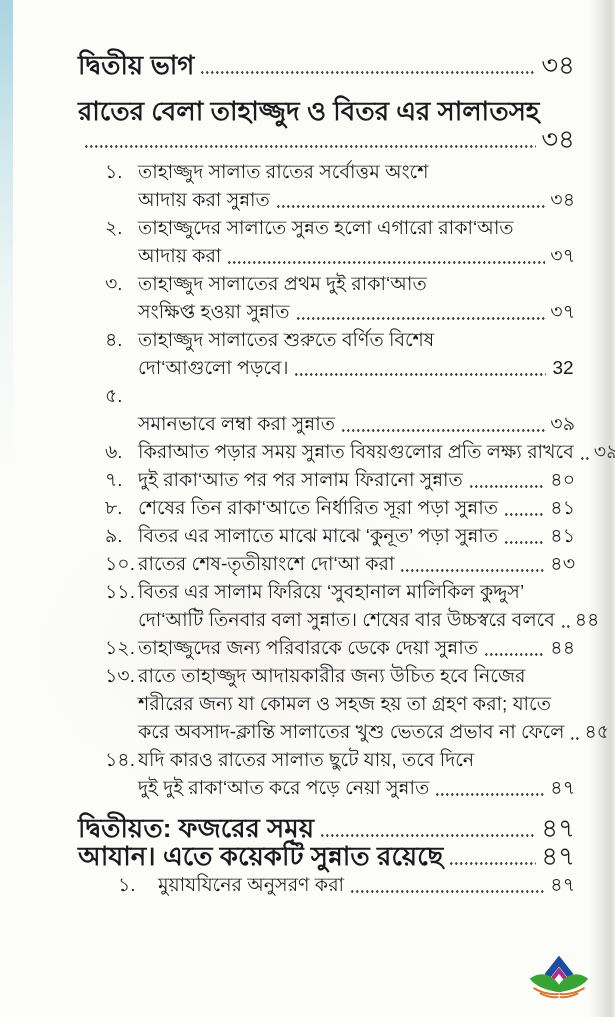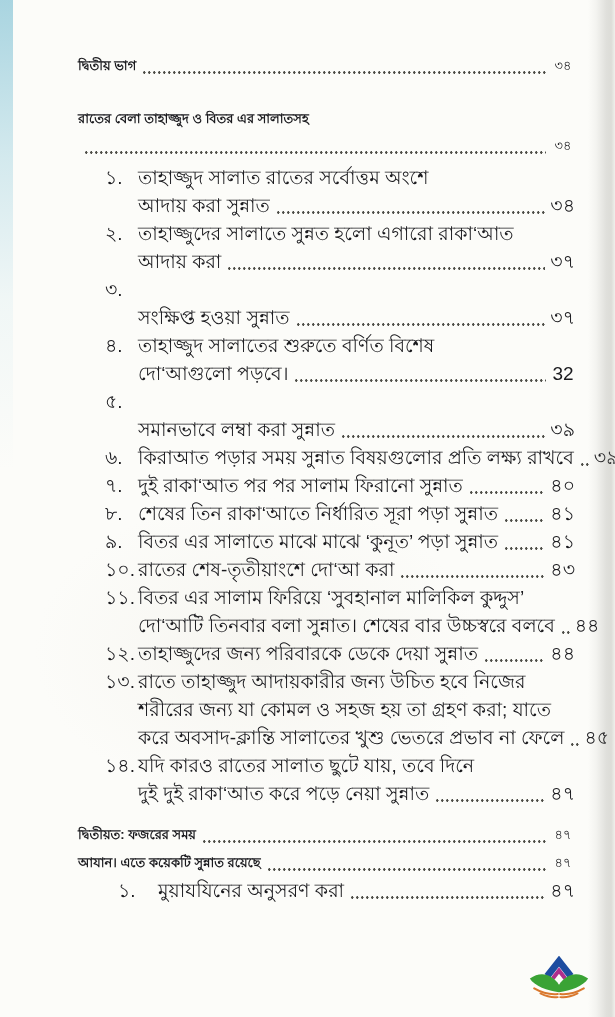--- a/index.html
+++ b/index.html
@@ -23,35 +23,35 @@
     position:absolute;right:0;top:0;bottom:0;width:27px;pointer-events:none;
     background:linear-gradient(to right,
       rgba(255,255,255,0) 0%,
       rgba(105,105,95,0.06) 30%,
       rgba(95,95,85,0.18) 68%,
       rgba(120,120,110,0.24) 86%,
       rgba(175,175,165,0.16) 100%);
   }
   .content{position:absolute;left:78px;right:40px;top:52px;}
   .row{display:flex;align-items:baseline;min-height:28px;line-height:27px;font-size:19px;font-weight:500;}
-  .head{font-weight:700;font-size:13px;}
+  .head{font-weight:700;font-size:26px;}
   .item{padding-left:27px;}
   .cont{padding-left:60px;}
   .sub{padding-left:40px;}
   .num{flex:0 0 33px;}
   .sub .num{flex-basis:40px;}
   .txt{white-space:nowrap;}
   .dots{
     flex:1 1 10px;min-width:8px;height:3px;align-self:flex-end;margin:0 5px 6px 7px;
     background-image:radial-gradient(circle at 1.3px 1.5px,#4e4e48 1.05px,transparent 1.45px);
     background-size:5px 3px;background-repeat:repeat-x;background-position:left bottom;
   }
   .pg{flex:0 0 auto;min-width:24px;text-align:center;font-weight:500;}
   .head .pg{font-weight:500;}
-  .gap-a{margin-top:24px;align-items:center;}
+  .gap-a{margin-top:18px;}
   .gap-b{margin-top:4px;}
   .gap-c{margin-top:13px;}
   .logo{position:absolute;left:528px;top:956px;width:62px;height:50px;}
 </style>
 </head>
 <body>
 
 <div class="page">
   <div class="edge-left"></div>
 
@@ -87,20 +87,21 @@
       <span class="txt">তাহাজ্জুদের সালাতে সুন্নত হলো এগারো রাকা‘আত</span>
     </div>
     <div class="row cont">
       <span class="txt">আদায় করা</span>
       <span class="dots"></span>
       <span class="pg">৩৭</span>
     </div>
 
     <div class="row item">
       <span class="num">৩.</span>
+      <span class="txt">তাহাজ্জুদ সালাতের প্রথম দুই রাকা‘আত</span>
     </div>
     <div class="row cont">
       <span class="txt">সংক্ষিপ্ত হওয়া সুন্নাত</span>
       <span class="dots"></span>
       <span class="pg">৩৭</span>
     </div>
 
     <div class="row item">
       <span class="num">৪.</span>
       <span class="txt">তাহাজ্জুদ সালাতের শুরুতে বর্ণিত বিশেষ</span>

